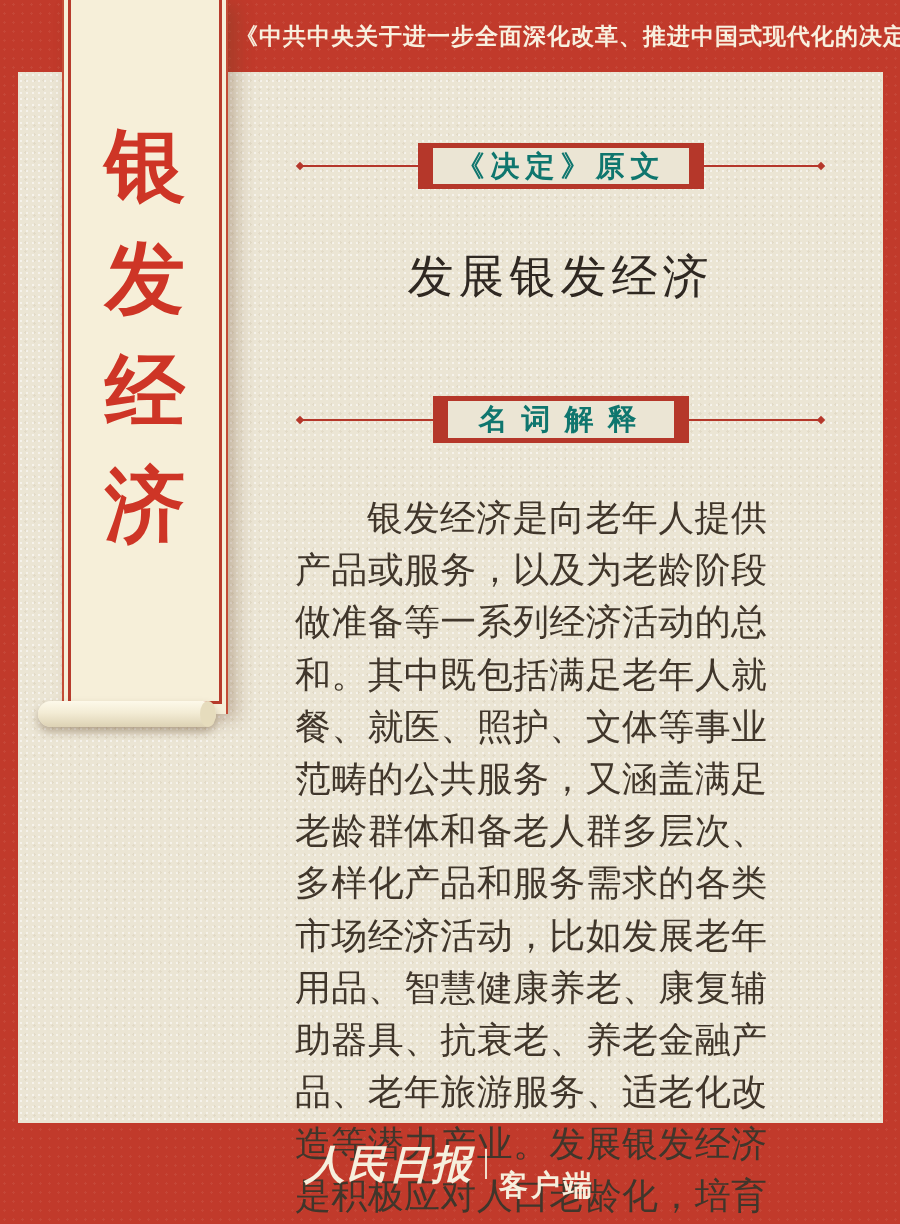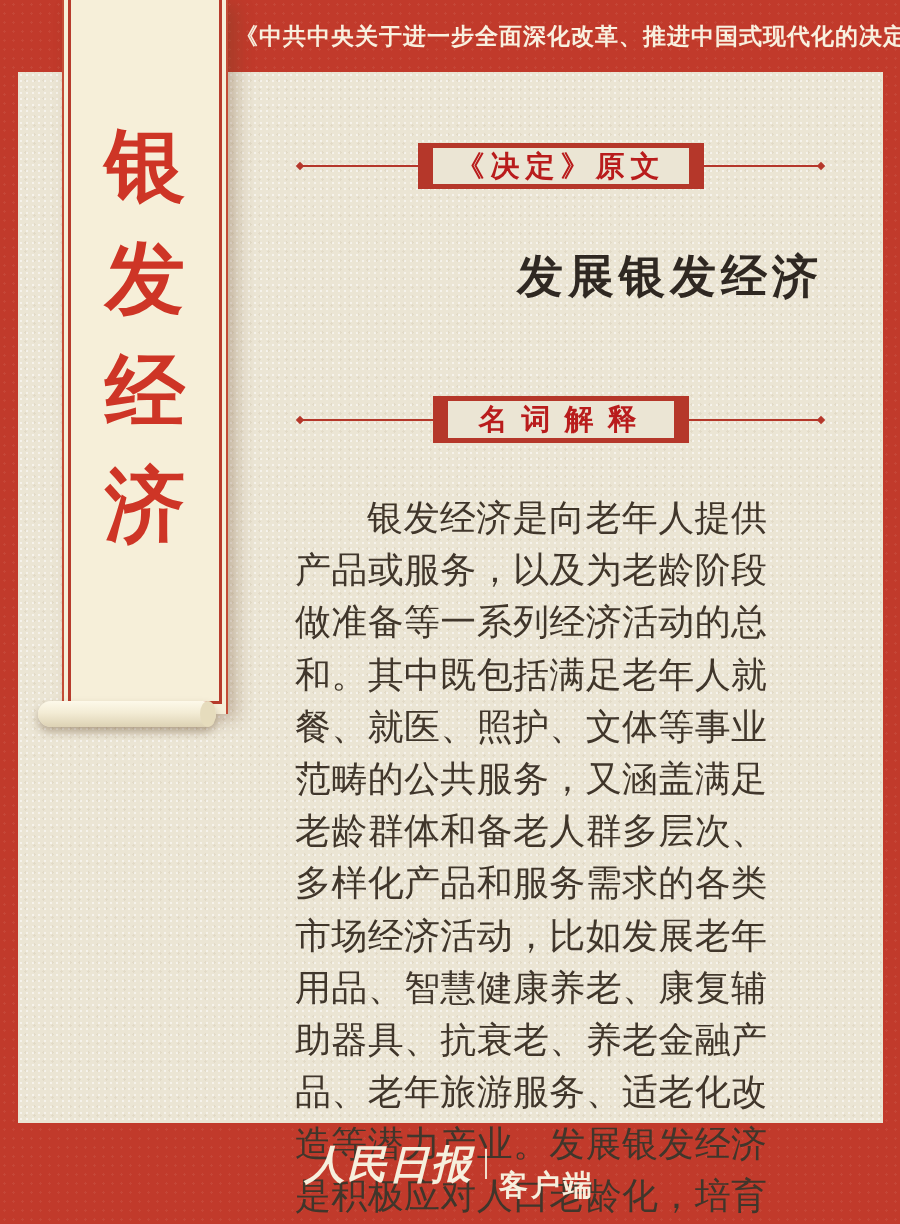--- a/index.html
+++ b/index.html
@@ -82,30 +82,30 @@
     border-top:5px solid #b5372a;border-bottom:5px solid #b5372a;
     display:flex;align-items:center;padding:0 30px;
   }
   .badge::before,.badge::after{
     content:"";position:absolute;top:-5px;bottom:-5px;width:15px;
     background:#b5372a;
   }
   .badge::before{left:0;}
   .badge::after{right:0;}
   .badge-label{
-    font-size:29px;font-weight:bold;color:#b91c1c;
+    font-size:29px;font-weight:bold;color:#0f766e;
     letter-spacing:6px;white-space:nowrap;line-height:1;
     padding:0 8px;
   }
   .badge-label.wide{letter-spacing:14px;padding-left:16px;}
 
   
   .title{
     position:absolute;top:246px;left:298px;width:525px;margin:0;
-    text-align:right;font-size:46px;font-weight:bold;color:#2f2822;
+    text-align:center;font-size:46px;font-weight:normal;color:#2f2822;
     letter-spacing:5px;white-space:nowrap;
   }
 
   
   .body-text{
     position:absolute;top:492px;left:295px;width:472px;margin:0;
     font-size:36px;line-height:1.45;color:#40362b;
     text-align:justify;text-indent:2em;
   }
 

